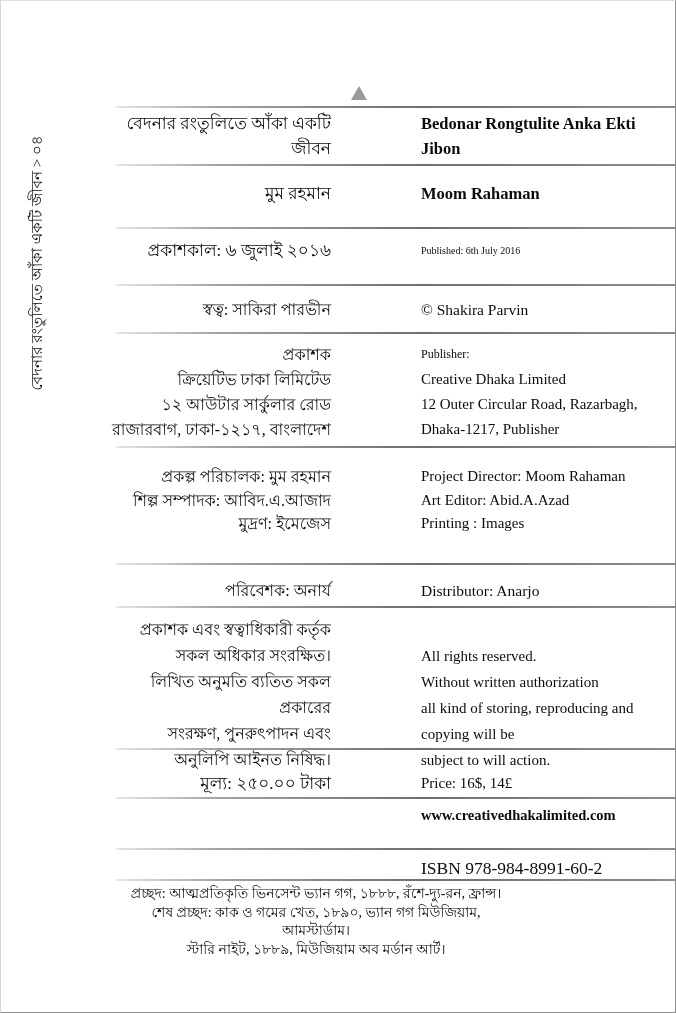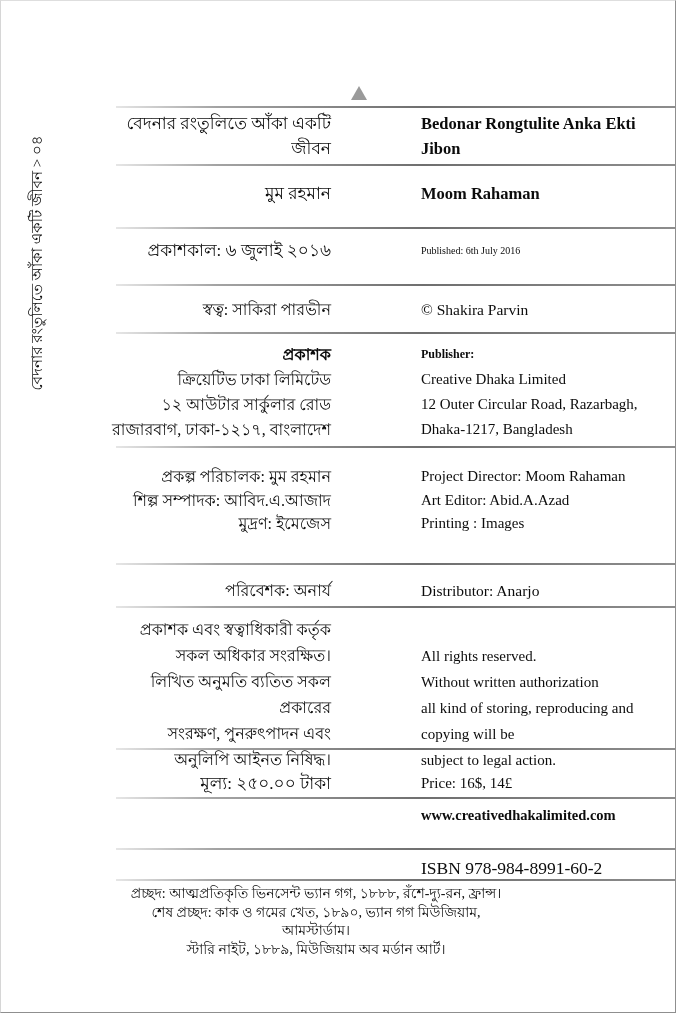--- a/index.html
+++ b/index.html
@@ -29,21 +29,21 @@
   }
   .spine{
     position:absolute;left:36px;top:262px;
     transform:translate(-50%,-50%) rotate(-90deg);
     white-space:nowrap;
     font-size:15px;color:#0c0c0c;
   }
   .row{position:absolute;left:102px;width:561px;display:flex;align-items:flex-end;gap:48px;}
   .bn{width:228px;text-align:right;font-size:16px;line-height:25px;}
   .en{margin-left:42px;flex:1;text-align:left;font-size:15px;line-height:25px;}
-  .bold{font-weight:bold;}
+  .bold{font-weight:normal;}
   .fs17{font-size:17px;}
   .title-en{font-size:16.5px;font-weight:bold;}
   .lh23{line-height:23.5px;}
   .lh26{line-height:26px;}
   .contact-line{font-weight:bold;font-size:14.5px;line-height:18.5px;}
   .isbn-line{font-size:17.5px;}
   .credits{
     position:absolute;left:115px;top:884px;width:400px;
     text-align:center;font-size:14px;line-height:18.5px;
   }
@@ -94,21 +94,21 @@
     <div class="bn">
       <div class="bold">প্রকাশক</div>
       <div>ক্রিয়েটিভ ঢাকা লিমিটেড</div>
       <div>১২ আউটার সার্কুলার রোড</div>
       <div>রাজারবাগ, ঢাকা-১২১৭, বাংলাদেশ</div>
     </div>
     <div class="en">
       <div class="bold" style="font-size:12px">Publisher:</div>
       <div>Creative Dhaka Limited</div>
       <div>12 Outer Circular Road, Razarbagh,</div>
-      <div>Dhaka-1217, Bangladesh</div>
+      <div>Dhaka-1217, Publisher</div>
     </div>
   </div>
 
   <div class="row" style="top:464px">
     <div class="bn lh23">
       <div>প্রকল্প পরিচালক: মুম রহমান</div>
       <div>শিল্প সম্পাদক: আবিদ.এ.আজাদ</div>
       <div>মুদ্রণ: ইমেজেস</div>
     </div>
     <div class="en lh23">
@@ -129,21 +129,21 @@
       <div>সকল অধিকার সংরক্ষিত।</div>
       <div>লিখিত অনুমতি ব্যতিত সকল প্রকারের</div>
       <div>সংরক্ষণ, পুনরুৎপাদন এবং</div>
       <div>অনুলিপি আইনত নিষিদ্ধ।</div>
     </div>
     <div class="en lh26" style="margin-top:10px">
       <div>All rights reserved.</div>
       <div>Without written authorization</div>
       <div>all kind of storing, reproducing and</div>
       <div>copying will be</div>
-      <div>subject to legal action.</div>
+      <div>subject to will action.</div>
     </div>
   </div>
 
   <div class="row" style="top:760px">
     <div class="bn fs17">মূল্য: ২৫০.০০ টাকা</div>
     <div class="en" style="margin-top:10px;font-size:15px">Price: 16$, 14£</div>
   </div>
 
   <div class="row" style="top:805px">
     <div class="bn"></div>

